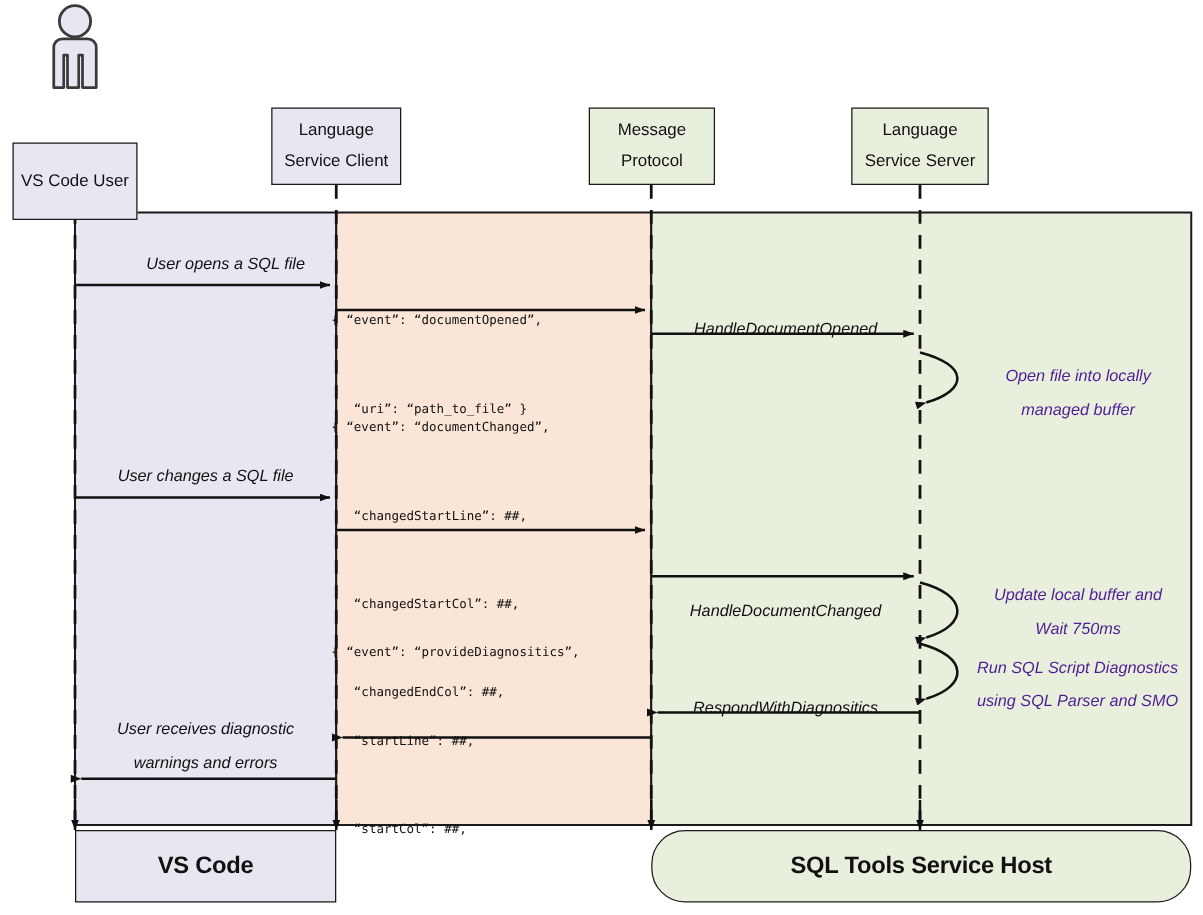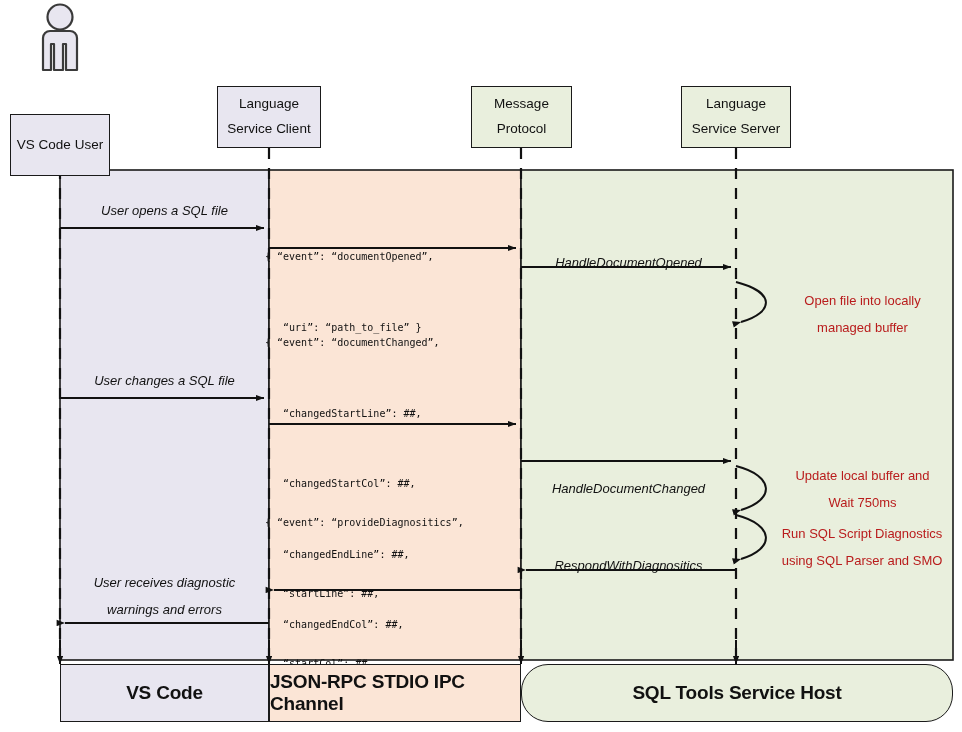--- a/index.html
+++ b/index.html
@@ -16,21 +16,21 @@
   .band-label{position:absolute;box-sizing:border-box;border:1.6px solid #1a1a1a;
               display:flex;align-items:center;justify-content:center;
               font-size:19px;font-weight:bold;color:#111;letter-spacing:-0.2px;}
 
   .msg{position:absolute;font-style:italic;font-size:13px;color:#111;
        text-align:center;line-height:2.05;white-space:nowrap;}
 
   .json{position:absolute;font-family:"DejaVu Sans Mono", monospace;
         font-size:10px;color:#111;line-height:2.35;white-space:pre;}
 
-  .note{position:absolute;font-size:13px;color:#b91c1c;
+  .note{position:absolute;font-style:italic;font-size:13px;color:#4c1d95;
         line-height:2.05;white-space:nowrap;}
   .note.ctr{text-align:center;}
 </style>
 </head>
 <body>
 
 <div id="stage">
 
   <svg id="diagram" viewBox="0 0 962 732" xmlns="http://www.w3.org/2000/svg">
     <defs>
@@ -98,21 +98,21 @@
   <div class="hdr-box" style="left:471px;top:86px;width:101px;height:62px;background:#e9efdd;">
     <span>Message</span>
     <span>Protocol</span>
   </div>
 
   <div class="hdr-box" style="left:681px;top:86px;width:110px;height:62px;background:#e9efdd;">
     <span>Language</span>
     <span>Service Server</span>
   </div>
 
-  <div class="msg" style="left:60px;top:198px;width:209px;">
+  <div class="msg" style="left:60px;top:198px;width:209px;padding-left:16px;">
     <span>User opens a SQL file</span>
   </div>
 
   <div class="msg" style="left:60px;top:368px;width:209px;">
     <span>User changes a SQL file</span>
   </div>
 
   <div class="msg" style="left:60px;top:570px;width:209px;">
     <div>User receives diagnostic</div>
     <div>warnings and errors</div>
@@ -132,21 +132,20 @@
 
   <div class="json" style="left:265px;top:198px;">
     <div>{ “event”: “documentOpened”,</div>
     <div>   “uri”: “path_to_file” }</div>
   </div>
 
   <div class="json" style="left:265px;top:284px;">
     <div>{ “event”: “documentChanged”,</div>
     <div>   “changedStartLine”: ##,</div>
     <div>   “changedStartCol”: ##,</div>
-    <div>   “changedEndLine”: ##,</div>
     <div>   “changedEndCol”: ##,</div>
     
   </div>
 
   <div class="json" style="left:265px;top:464px;">
     <div>{ “event”: “provideDiagnositics”,</div>
     <div>   “startLine”: ##,</div>
     <div>   “startCol”: ##,</div>
     
     
@@ -165,21 +164,18 @@
 
   <div class="note ctr" style="left:766px;top:521px;width:192px;">
     <div>Run SQL Script Diagnostics</div>
     <div>using SQL Parser and SMO</div>
   </div>
 
   <div class="band-label" style="left:60px;top:664px;width:209px;height:58px;background:#e8e6f0;">
     <span>VS Code</span>
   </div>
 
-  <div class="band-label" style="left:269px;top:664px;width:252px;height:58px;background:#fbe5d6;">
-    <span>JSON-RPC STDIO IPC Channel</span>
-  </div>
 
   <div class="band-label" style="left:521px;top:664px;width:432px;height:58px;background:#e9efdd;border-radius:27px;">
     <span>SQL Tools Service Host</span>
   </div>
 
 </div>
 
 </body></html>

